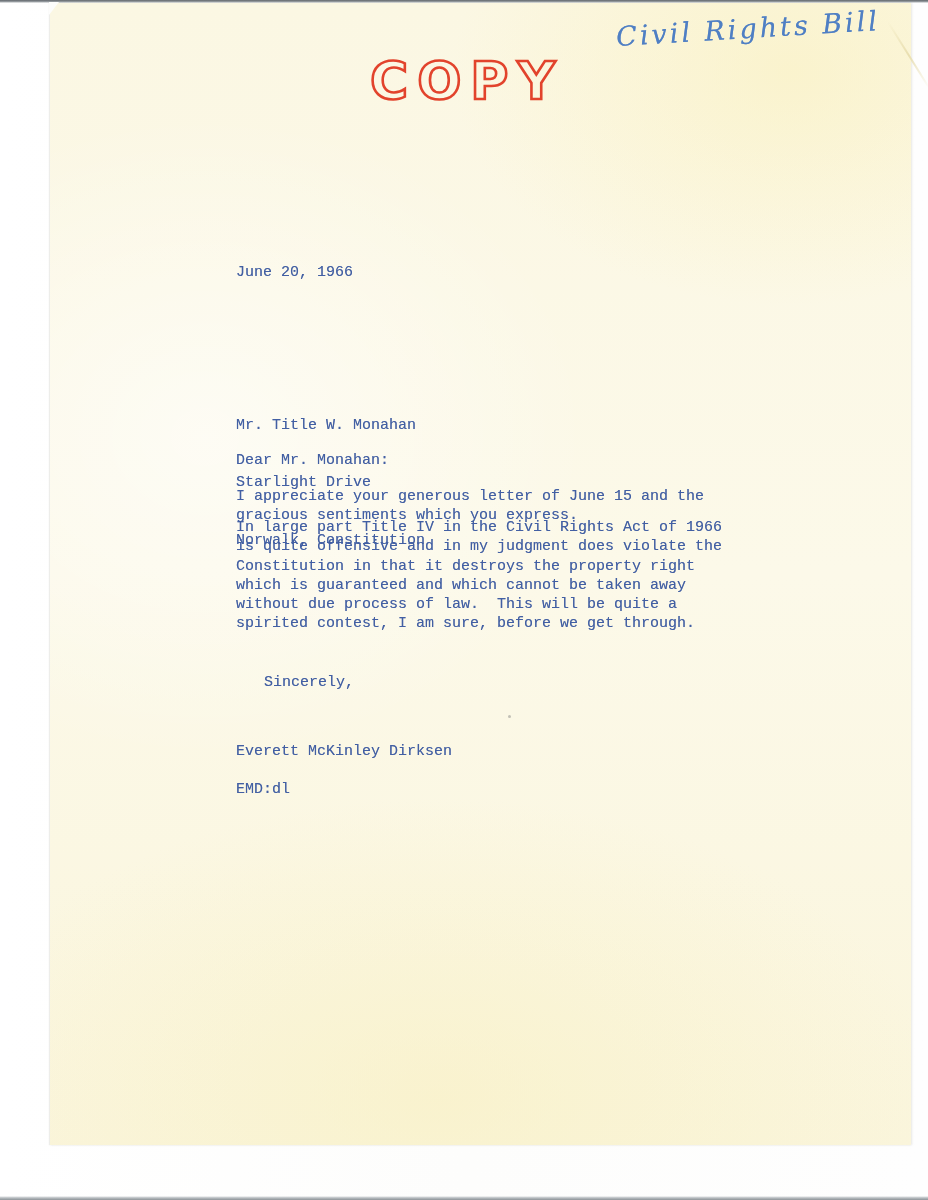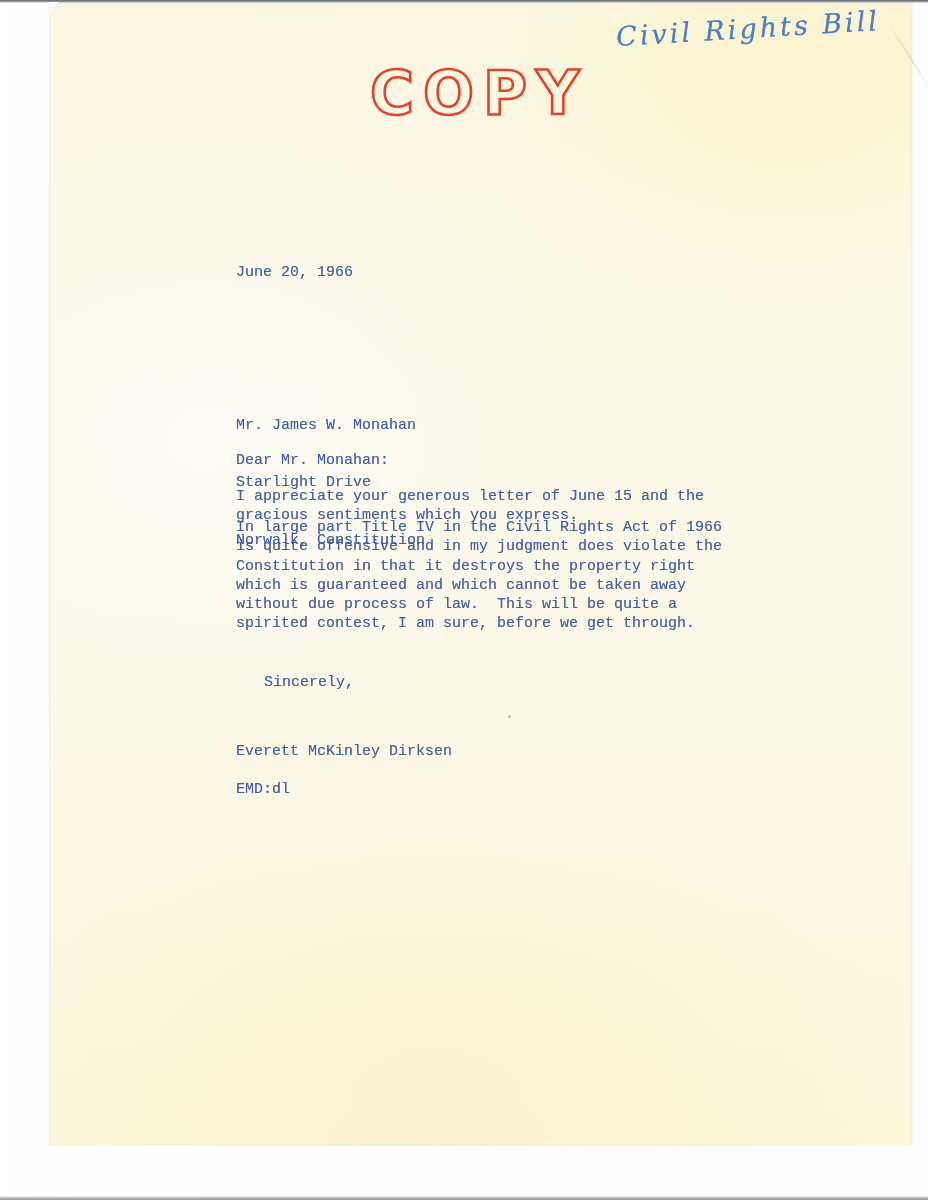--- a/index.html
+++ b/index.html
@@ -69,27 +69,26 @@
     transform: rotate(-3.5deg);
     white-space: pre;
     text-shadow: 0 0 0.6px rgba(79,127,196,0.7);
   }
   .copy-stamp {
     position: absolute;
     left: 320px;
     top: 52px;
     font-family: "DejaVu Sans", sans-serif;
     font-weight: bold;
-    font-size: 60px;
+    font-size: 52px;
     line-height: 1;
     letter-spacing: 9px;
     color: transparent;
     -webkit-text-stroke: 2.6px #e2432c;
     white-space: pre;
-    margin-top: 8px;
   }
   .typed {
     position: absolute;
     left: 186px;
     font-family: "Liberation Mono", "DejaVu Sans Mono", monospace;
     font-size: 15px;
     line-height: 19.3px;
     color: #425fa3;
     white-space: pre;
     text-shadow: 0 0 0.5px rgba(66,95,163,0.55);
@@ -122,21 +121,21 @@
     <div class="paper-corner-fold"></div>
     <div class="paper-crease"></div>
 
     <div class="handwritten-note">Civil Rights Bill</div>
 
     <div class="copy-stamp">COPY</div>
 
     <div class="typed date-line">June 20, 1966</div>
 
     <div class="typed recipient-address">
-      <div>Mr. James W. Monahan</div>
+      <div>Mr. Title W. Monahan</div>
       <div>Starlight Drive</div>
       <div>Norwalk, Constitution</div>
     </div>
 
     <div class="typed salutation">Dear Mr. Monahan:</div>
 
     <div class="typed paragraph-1">I appreciate your generous letter of June 15 and the
 gracious sentiments which you express.</div>
 
     <div class="typed paragraph-2">In large part Title IV in the Civil Rights Act of 1966

